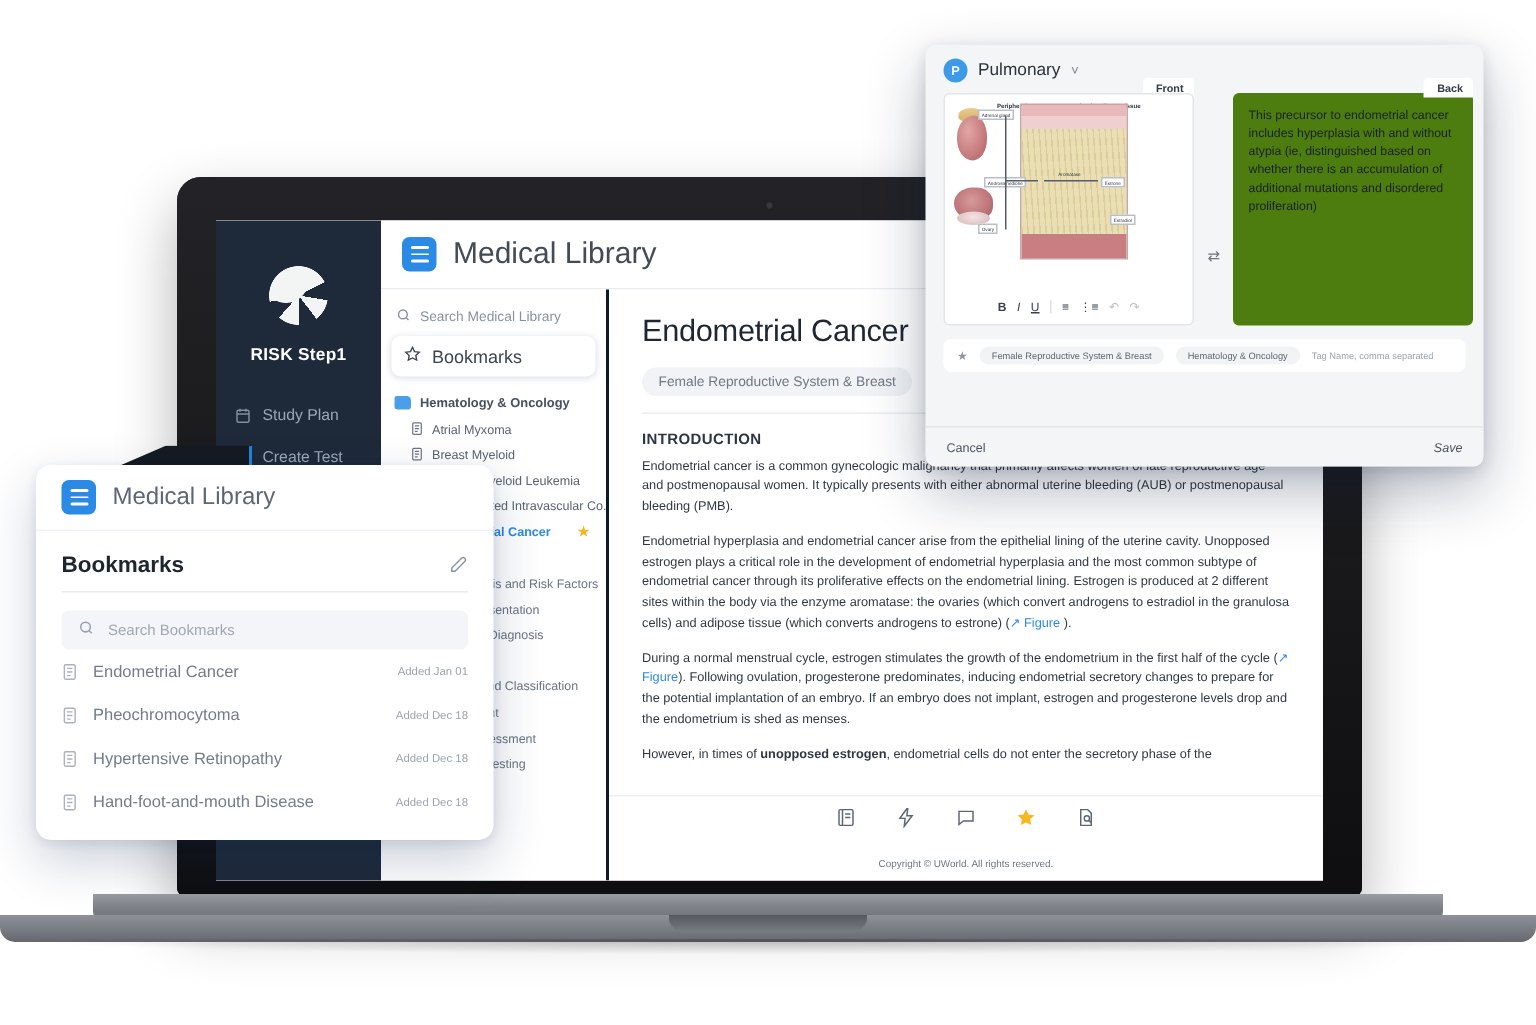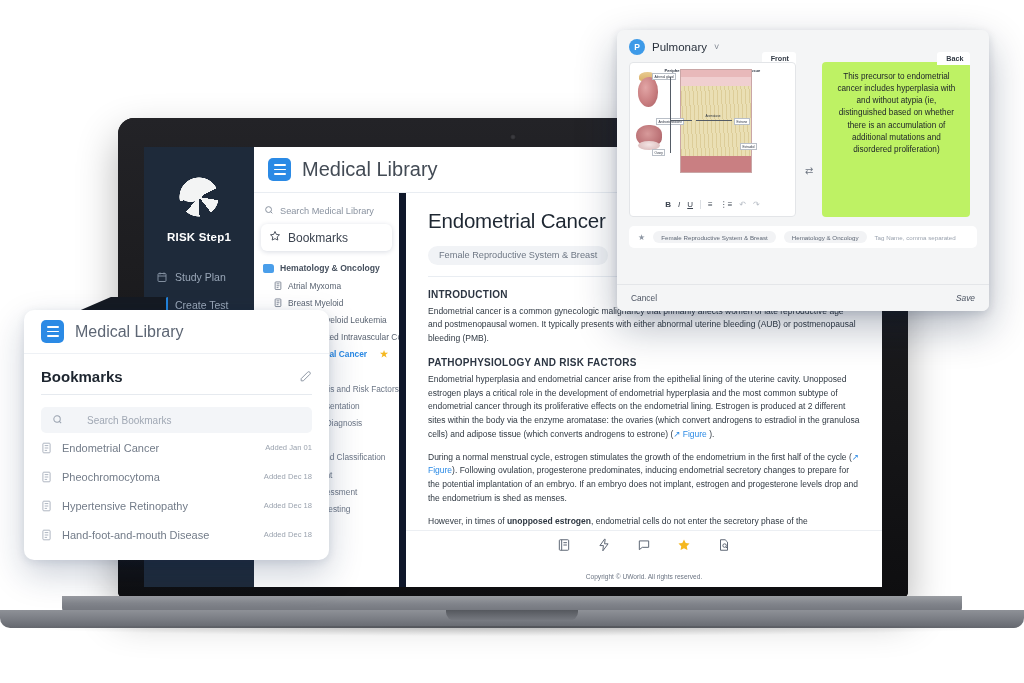--- a/index.html
+++ b/index.html
@@ -93,21 +93,21 @@
   .hamburger {
     width: 23px; height: 23px; border-radius: 5px; background: #2b8ae5;
     display: flex; flex-direction: column; justify-content: center;
     align-items: center; gap: 2.5px;
   }
   .hamburger i { display: block; width: 12px; height: 1.7px; background: #fff; border-radius: 1px; }
   #app-title { font-size: 20px; color: #3f4category; color:#434b55; font-weight: 400; }
 
   #body-row { flex: 1; display: flex; min-height: 0; }
   #tree-col {
-    width: 152px; flex: 0 0 152px; border-right: 7px solid #0f172a;
+    width: 152px; flex: 0 0 152px; border-right: 2px solid #0f172a;
     padding: 9px 0 0 0; overflow: hidden; background:#fff;
   }
   .tree-search {
     display: flex; align-items: center; gap: 6px; padding: 3px 8px 3px 10px;
     font-size: 9.2px; color: #8a93a0;
   }
   .tree-search svg { width: 10px; height: 10px; }
   .bookmarks-pill {
     margin: 4px 7px 8px 7px; padding: 6px 8px; border-radius: 6px;
     background: #fff; box-shadow: 0 1px 5px rgba(20,40,80,.16);
@@ -184,21 +184,21 @@
   #bm-title { font-size: 16px; color: #5d6674; font-weight: 400; }
   #bm-head {
     display: flex; align-items: center; padding: 14px 17px 0 17px;
   }
   #bm-h2 { font-size: 15px; font-weight: bold; color: #1d252f; }
   #bm-edit { margin-left: auto; color: #8d96a3; width: 13px; height: 13px; }
   #bm-edit svg { width: 13px; height: 13px; display:block; }
   #bm-rule { margin: 9px 17px 0 17px; border: 0; border-top: 1px solid #e6eaef; }
   #bm-search {
     margin: 12px 17px 0 17px; height: 26px; border-radius: 5px; background: #f3f5f8;
-    display: flex; align-items: center; gap: 24px; padding: 0 11px;
+    display: flex; align-items: center; gap: 9px; padding: 0 11px;
   }
   #bm-search svg { width: 11px; height: 11px; color: #98a1ae; }
   #bm-search span { font-size: 10px; color: #a0a8b4; }
   .bm-row {
     display: flex; align-items: center; gap: 10px;
     padding: 8.5px 17px; font-size: 11px; color: #737c89;
   }
   .bm-row .doc { width: 11px; height: 12px; flex: 0 0 11px; color:#aab2be; }
   .bm-row .doc svg { width: 11px; height: 12px; display:block; }
   .bm-date { margin-left: auto; font-size: 7.6px; color: #9ba3af; }
@@ -240,22 +240,22 @@
   #front-img-title { text-align: center; font-size: 4.1px; font-weight: bold; color: #2b3340; margin-bottom: 2px; }
   #fmt-bar {
     position: absolute; bottom: 3px; left: 0; right: 0; height: 18px;
     display: flex; align-items: center; justify-content: center; gap: 7px;
     font-size: 8px; color: #3a424e;
   }
   #fmt-bar .sep { width: 1px; height: 9px; background: #dcdfe3; }
   #fmt-bar .dim { color: #b9bfc7; }
   #swap-ico { align-self: center; margin-top: 62px; color: #6e7682; font-size: 10px; }
   #back-card {
-    width: 148px; height: 155px; background: #bef264; border-radius: 4px;
-    padding: 9px 10px; font-size: 8.2px; line-height: 1.48; color: #1b2028; text-align: center;
+    width: 160px; height: 155px; background: #4d7c0f; border-radius: 4px;
+    padding: 9px 10px; font-size: 8.2px; line-height: 1.48; color: #1b2028;
   }
   #tag-bar {
     margin: 9px 12px 0 12px; background: #fff; border-radius: 5px; height: 22px;
     display: flex; align-items: center; gap: 8px; padding: 0 9px;
   }
   #tag-bar .tagico { color: #8d96a3; font-size: 8px; }
   .tagchip {
     background: #f2f3f5; border-radius: 9px; padding: 2.5px 8px;
     font-size: 6.2px; color: #5d6674;
   }
@@ -460,21 +460,20 @@
             <div id="article">
               <div id="article-title">Endometrial Cancer</div>
               <div id="article-chips">
                 <span class="chip">Female Reproductive System &amp; Breast</span>
               </div>
               <hr id="chip-rule">
 
               <div class="sec-head">INTRODUCTION</div>
               <div class="para">Endometrial cancer is a common gynecologic malignancy that primarily affects women of late reproductive age and postmenopausal women.  It typically presents with either abnormal uterine bleeding (AUB) or postmenopausal bleeding (PMB).</div>
 
-              <div class="sec-head">PATHOPHYSIOLOGY AND RISK FACTORS</div>
 
               <div class="para"><span>Endometrial hyperplasia and endometrial cancer arise from the epithelial lining of the uterine cavity. Unopposed estrogen plays a critical role in the development of endometrial hyperplasia and the most common subtype of endometrial cancer through its proliferative effects on the endometrial lining. Estrogen is produced at 2 different sites within the body via the enzyme aromatase: the ovaries (which convert androgens to estradiol in the granulosa cells) and adipose tissue (which converts androgens to estrone) (</span><span class="figlink">↗ <span>Figure</span></span> ).</div>
 
               <div class="para"><span>During a normal menstrual cycle, estrogen stimulates the growth of the endometrium in the first half of the cycle (</span><span class="figlink">↗ <span>Figure</span></span><span>).  Following ovulation, progesterone predominates, inducing endometrial secretory changes to prepare for the potential implantation of an embryo.  If an embryo does not implant, estrogen and progesterone levels drop and the endometrium is shed as menses.</span></div>
 
               <div class="para"><span>However, in times of </span><b>unopposed estrogen</b><span>, endometrial cells do not enter the secretory phase of the</span></div>
 
               <div id="article-toolbar">
                 <span class="tb-ico">
                     <svg viewBox="0 0 24 24" fill="none" stroke="currentColor" stroke-width="1.7">

